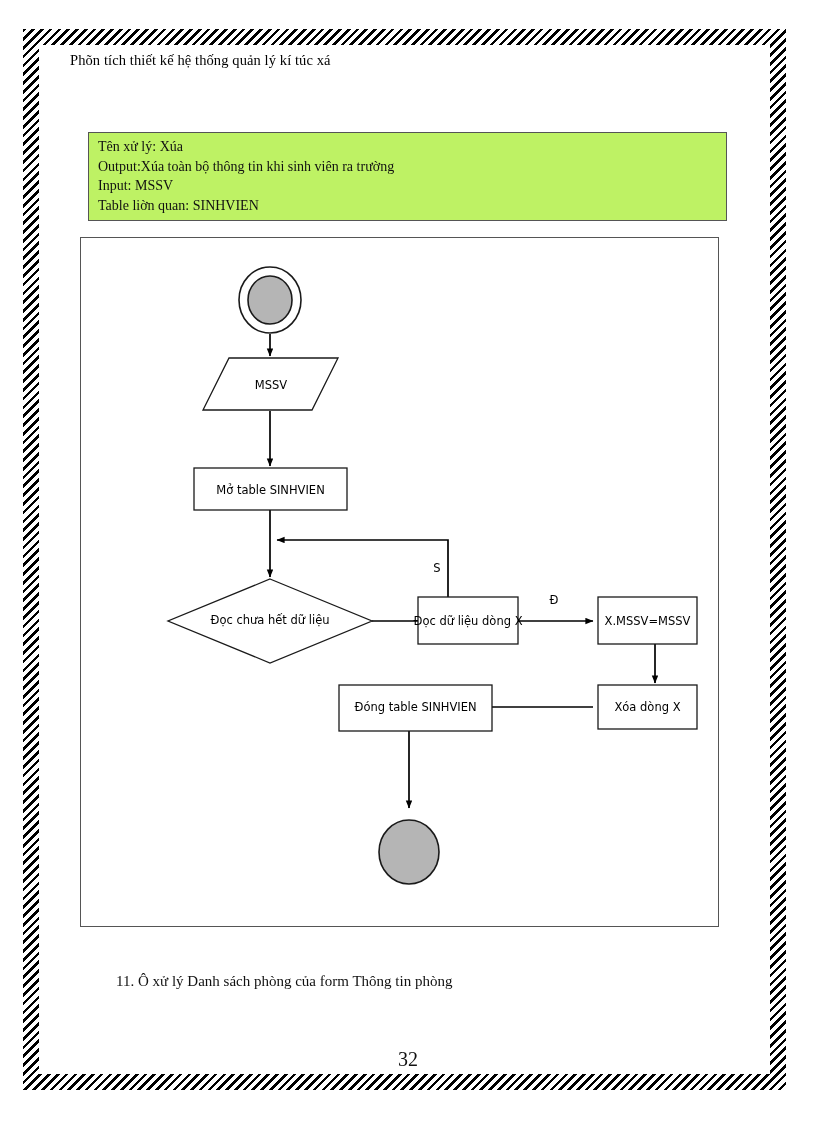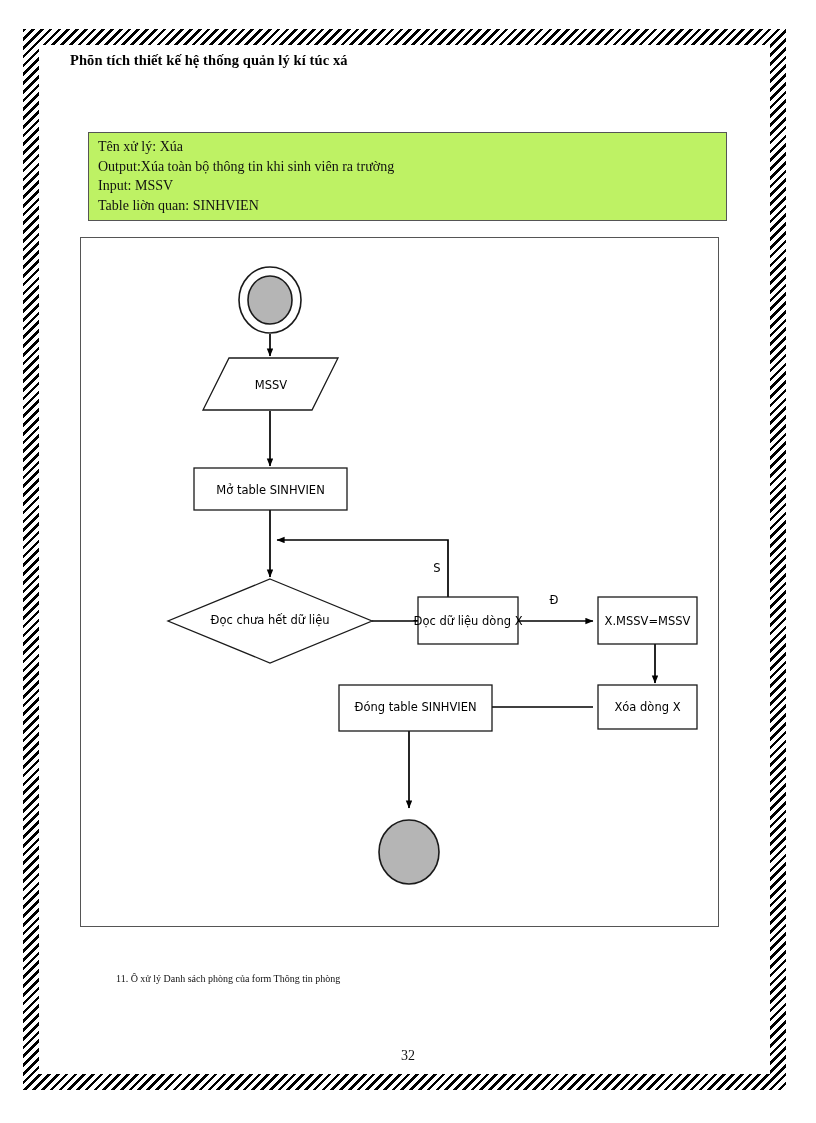--- a/index.html
+++ b/index.html
@@ -42,21 +42,21 @@
     bottom: 8px;
     background: #ffffff;
   }
 
   
   #doc-header {
     position: absolute;
     left: 70px;
     top: 52px;
     font-size: 14.5px;
-    font-weight: bold;
+    font-weight: normal;
     letter-spacing: 0.1px;
     color: #000000;
     white-space: nowrap;
   }
 
   
   #info-box {
     position: absolute;
     left: 88px;
     top: 132px;
@@ -125,33 +125,33 @@
     stroke: #000000;
     stroke-width: 1.7;
     fill: none;
   }
 
   
   #caption {
     position: absolute;
     left: 116px;
     top: 973px;
-    font-size: 10px;
+    font-size: 15px;
     color: #111111;
     white-space: nowrap;
   }
 
   
   #page-number {
     position: absolute;
     left: 0;
     top: 1048px;
     width: 816px;
     text-align: center;
-    font-size: 14px;
+    font-size: 20px;
     color: #111111;
   }
 </style>
 </head>
 <body>
 
 <div id="page">
 
   <div id="art-border">
     <div id="art-border-inner"></div>

